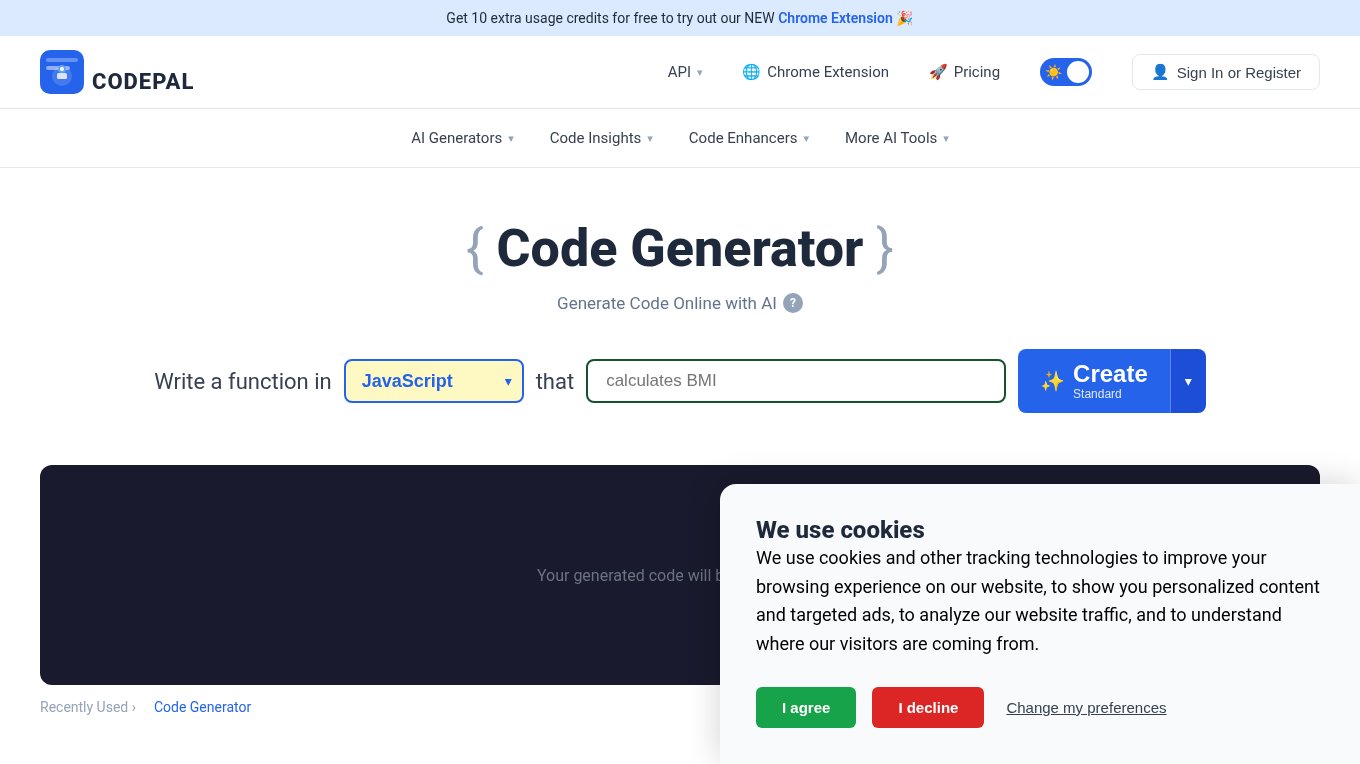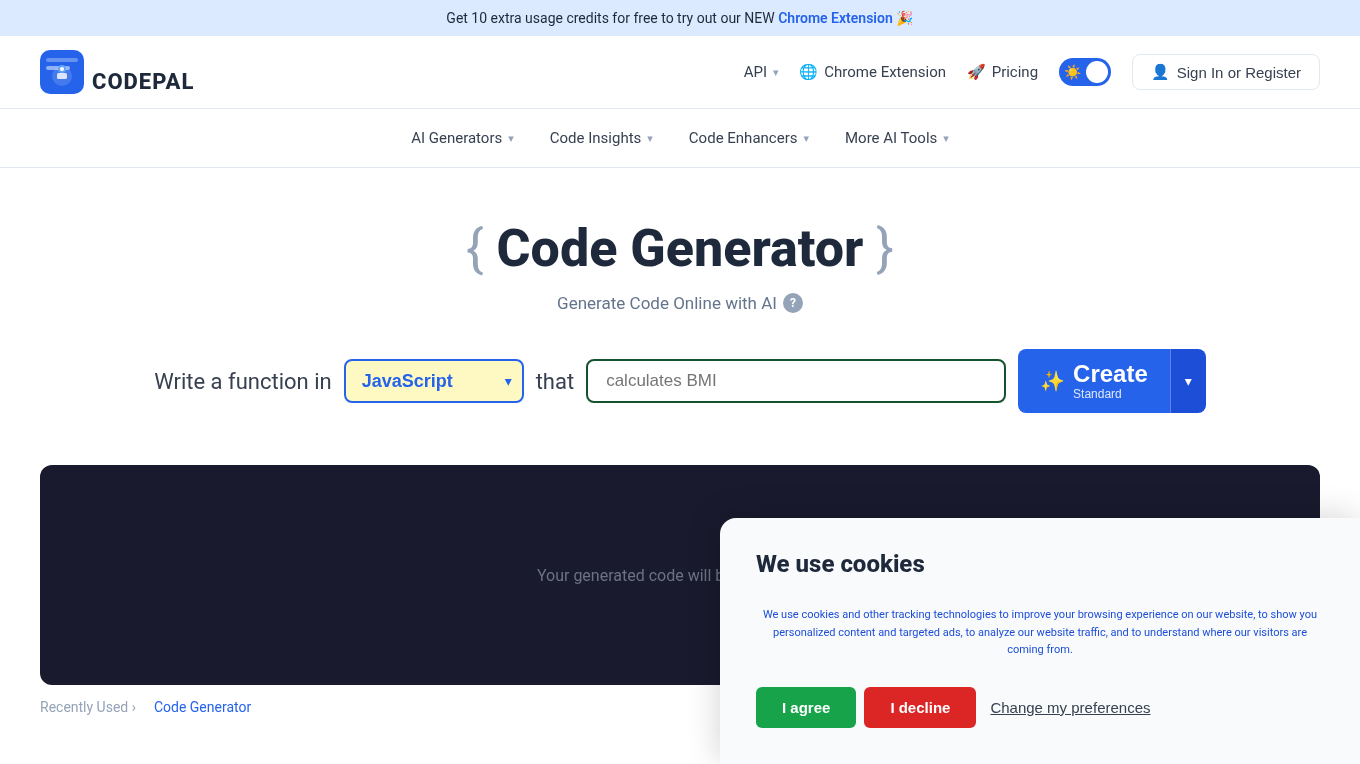--- a/index.html
+++ b/index.html
@@ -35,21 +35,21 @@
     }
     .logo-text {
       font-size: 22px;
       font-weight: 800;
       color: #1e293b;
       letter-spacing: 1px;
     }
     .header-nav {
       display: flex;
       align-items: center;
-      gap: 21px;
+      gap: 40px;
     }
     .nav-item {
       display: flex;
       align-items: center;
       gap: 6px;
       font-size: 15px;
       color: #374151;
       cursor: pointer;
       text-decoration: none;
     }
@@ -266,32 +266,31 @@
       background: #f8fafc;
       border-top-left-radius: 16px;
       box-shadow: -4px -4px 30px rgba(0,0,0,0.15);
       padding: 32px 36px 36px;
       z-index: 1000;
     }
     .cookie-title {
       font-size: 24px;
       font-weight: 800;
       color: #1e293b;
-      margin-bottom: 28px;
+      margin-bottom: 0;
     }
     .cookie-desc {
-      font-size: 11px;
-      color: #1d4ed8;
+      font-size: 18px;
+      color: #000000;
       line-height: 1.6;
       margin-bottom: 28px;
-      text-align: center;
     }
     .cookie-buttons {
       display: flex;
-      gap: 8px;
+      gap: 16px;
       align-items: flex-end;
       flex-wrap: wrap;
     }
     .btn-agree {
       background: #16a34a;
       color: #fff;
       border: none;
       border-radius: 6px;
       padding: 12px 26px;
       font-size: 15px;

